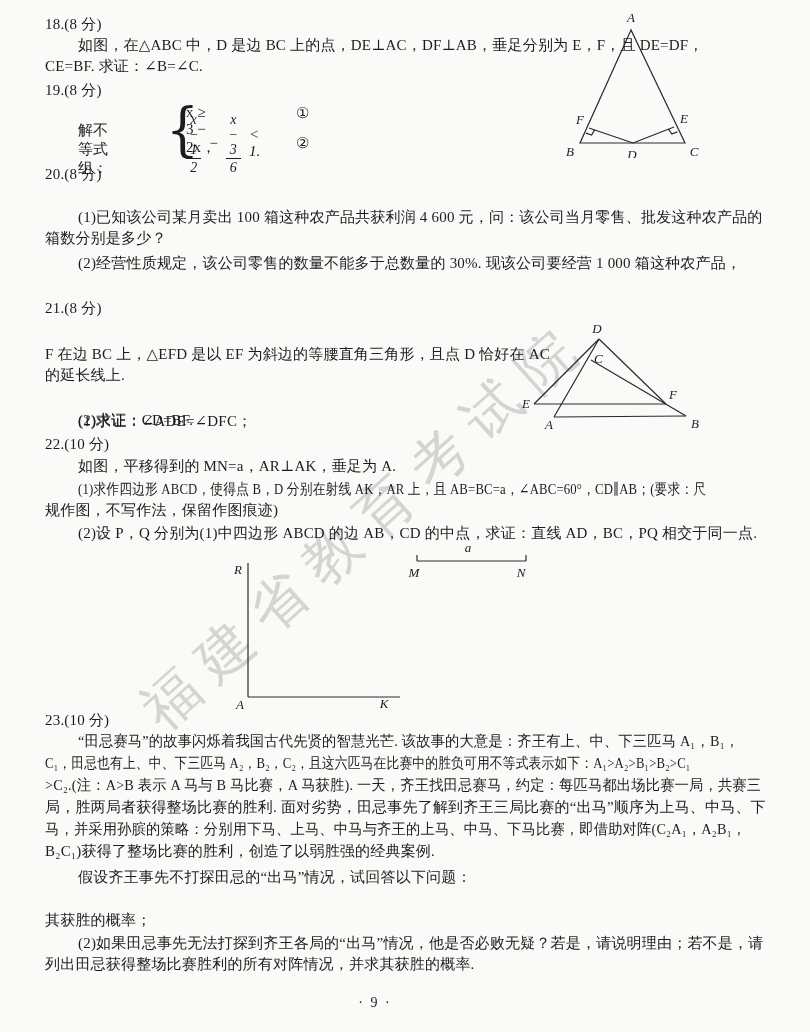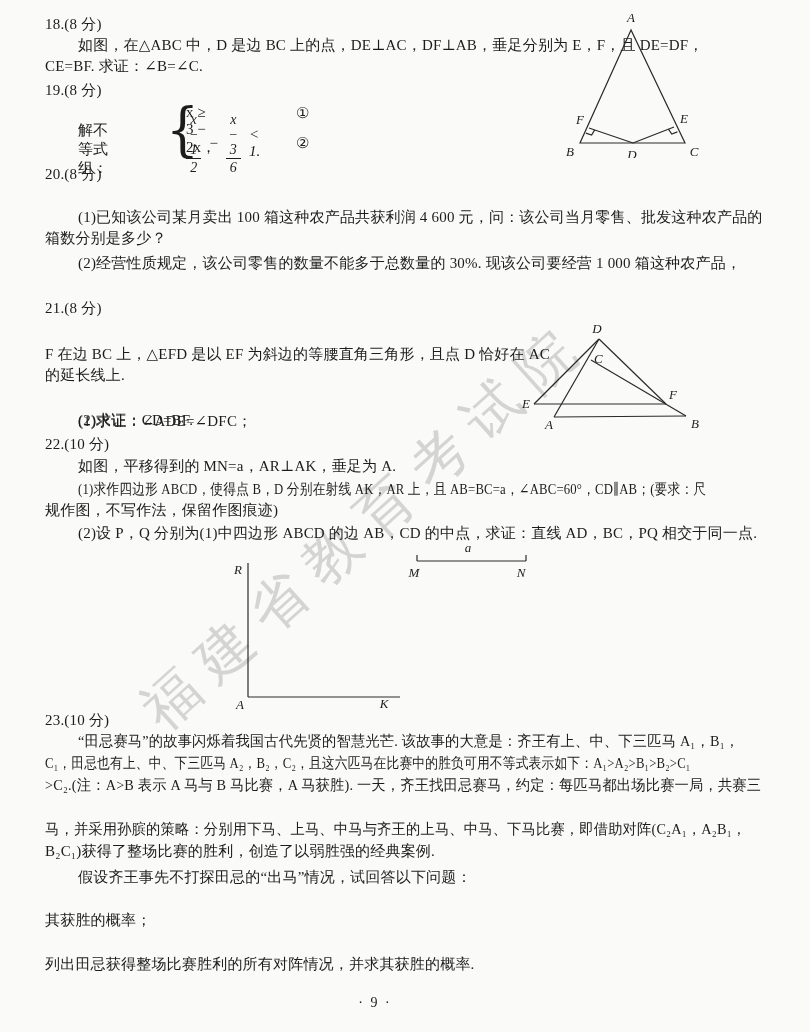--- a/index.html
+++ b/index.html
@@ -150,21 +150,23 @@
     <text x="384" y="708" text-anchor="middle">K</text>
     <text x="414" y="577" text-anchor="middle">M</text>
     <text x="521" y="577" text-anchor="middle">N</text>
     <text x="468" y="552" text-anchor="middle">a</text>
   </svg>
 
   <div class="line" style="top:711px">23.(10 分)</div>
   <div class="line ind fit" style="top:732px">“田忌赛马”的故事闪烁着我国古代先贤的智慧光芒. 该故事的大意是：齐王有上、中、下三匹马 A₁，B₁，</div>
   <div class="line fit2" style="top:754px">C₁，田忌也有上、中、下三匹马 A₂，B₂，C₂，且这六匹马在比赛中的胜负可用不等式表示如下：A₁&gt;A₂&gt;B₁&gt;B₂&gt;C₁</div>
   <div class="line fit" style="top:776px">&gt;C₂.(注：A&gt;B 表示 A 马与 B 马比赛，A 马获胜). 一天，齐王找田忌赛马，约定：每匹马都出场比赛一局，共赛三</div>
+  <div class="line" style="top:798px">局，胜两局者获得整场比赛的胜利. 面对劣势，田忌事先了解到齐王三局比赛的“出马”顺序为上马、中马、下</div>
   <div class="line fit" style="top:820px">马，并采用孙膑的策略：分别用下马、上马、中马与齐王的上马、中马、下马比赛，即借助对阵(C₂A₁，A₂B₁，</div>
   <div class="line" style="top:842px">B₂C₁)获得了整场比赛的胜利，创造了以弱胜强的经典案例.</div>
   <div class="line ind" style="top:868px">假设齐王事先不打探田忌的“出马”情况，试回答以下问题：</div>
   <div class="line" style="top:911px">其获胜的概率；</div>
+  <div class="line ind" style="top:934px">(2)如果田忌事先无法打探到齐王各局的“出马”情况，他是否必败无疑？若是，请说明理由；若不是，请</div>
   <div class="line" style="top:955px">列出田忌获得整场比赛胜利的所有对阵情况，并求其获胜的概率.</div>
 
   <div class="pageno">· 9 ·</div>
 
 </div>
 
 </body></html>

